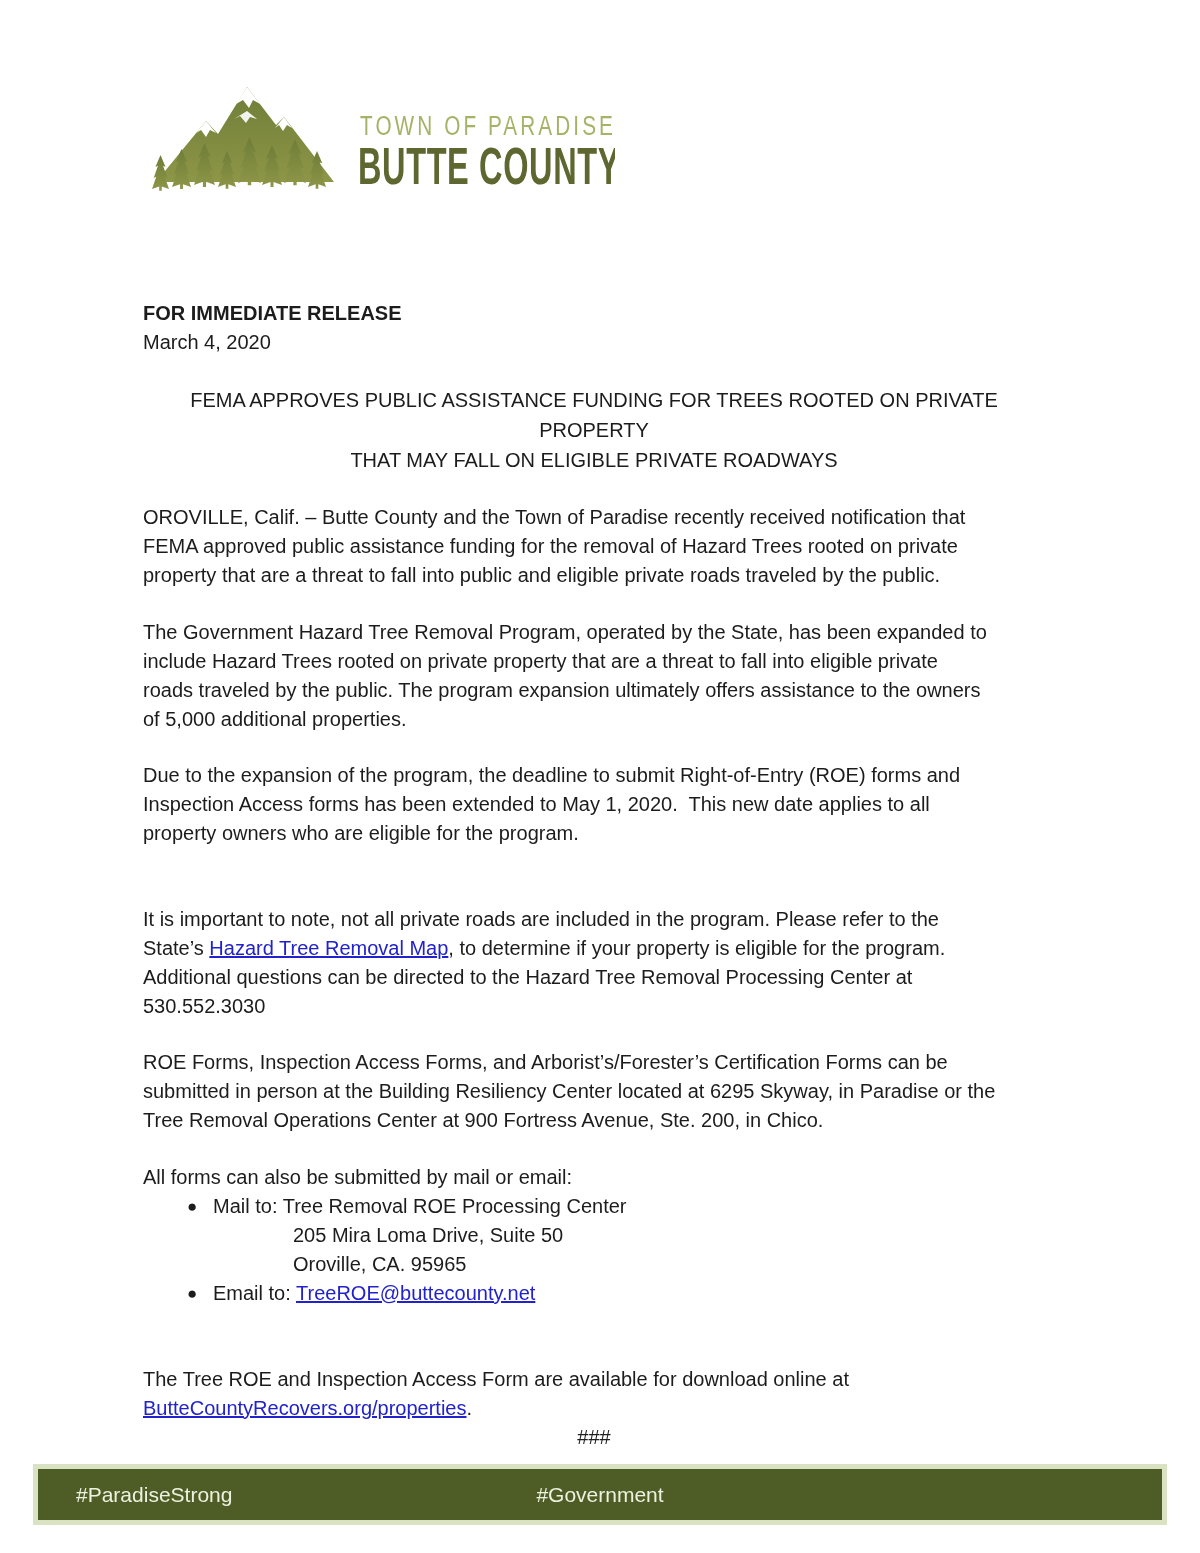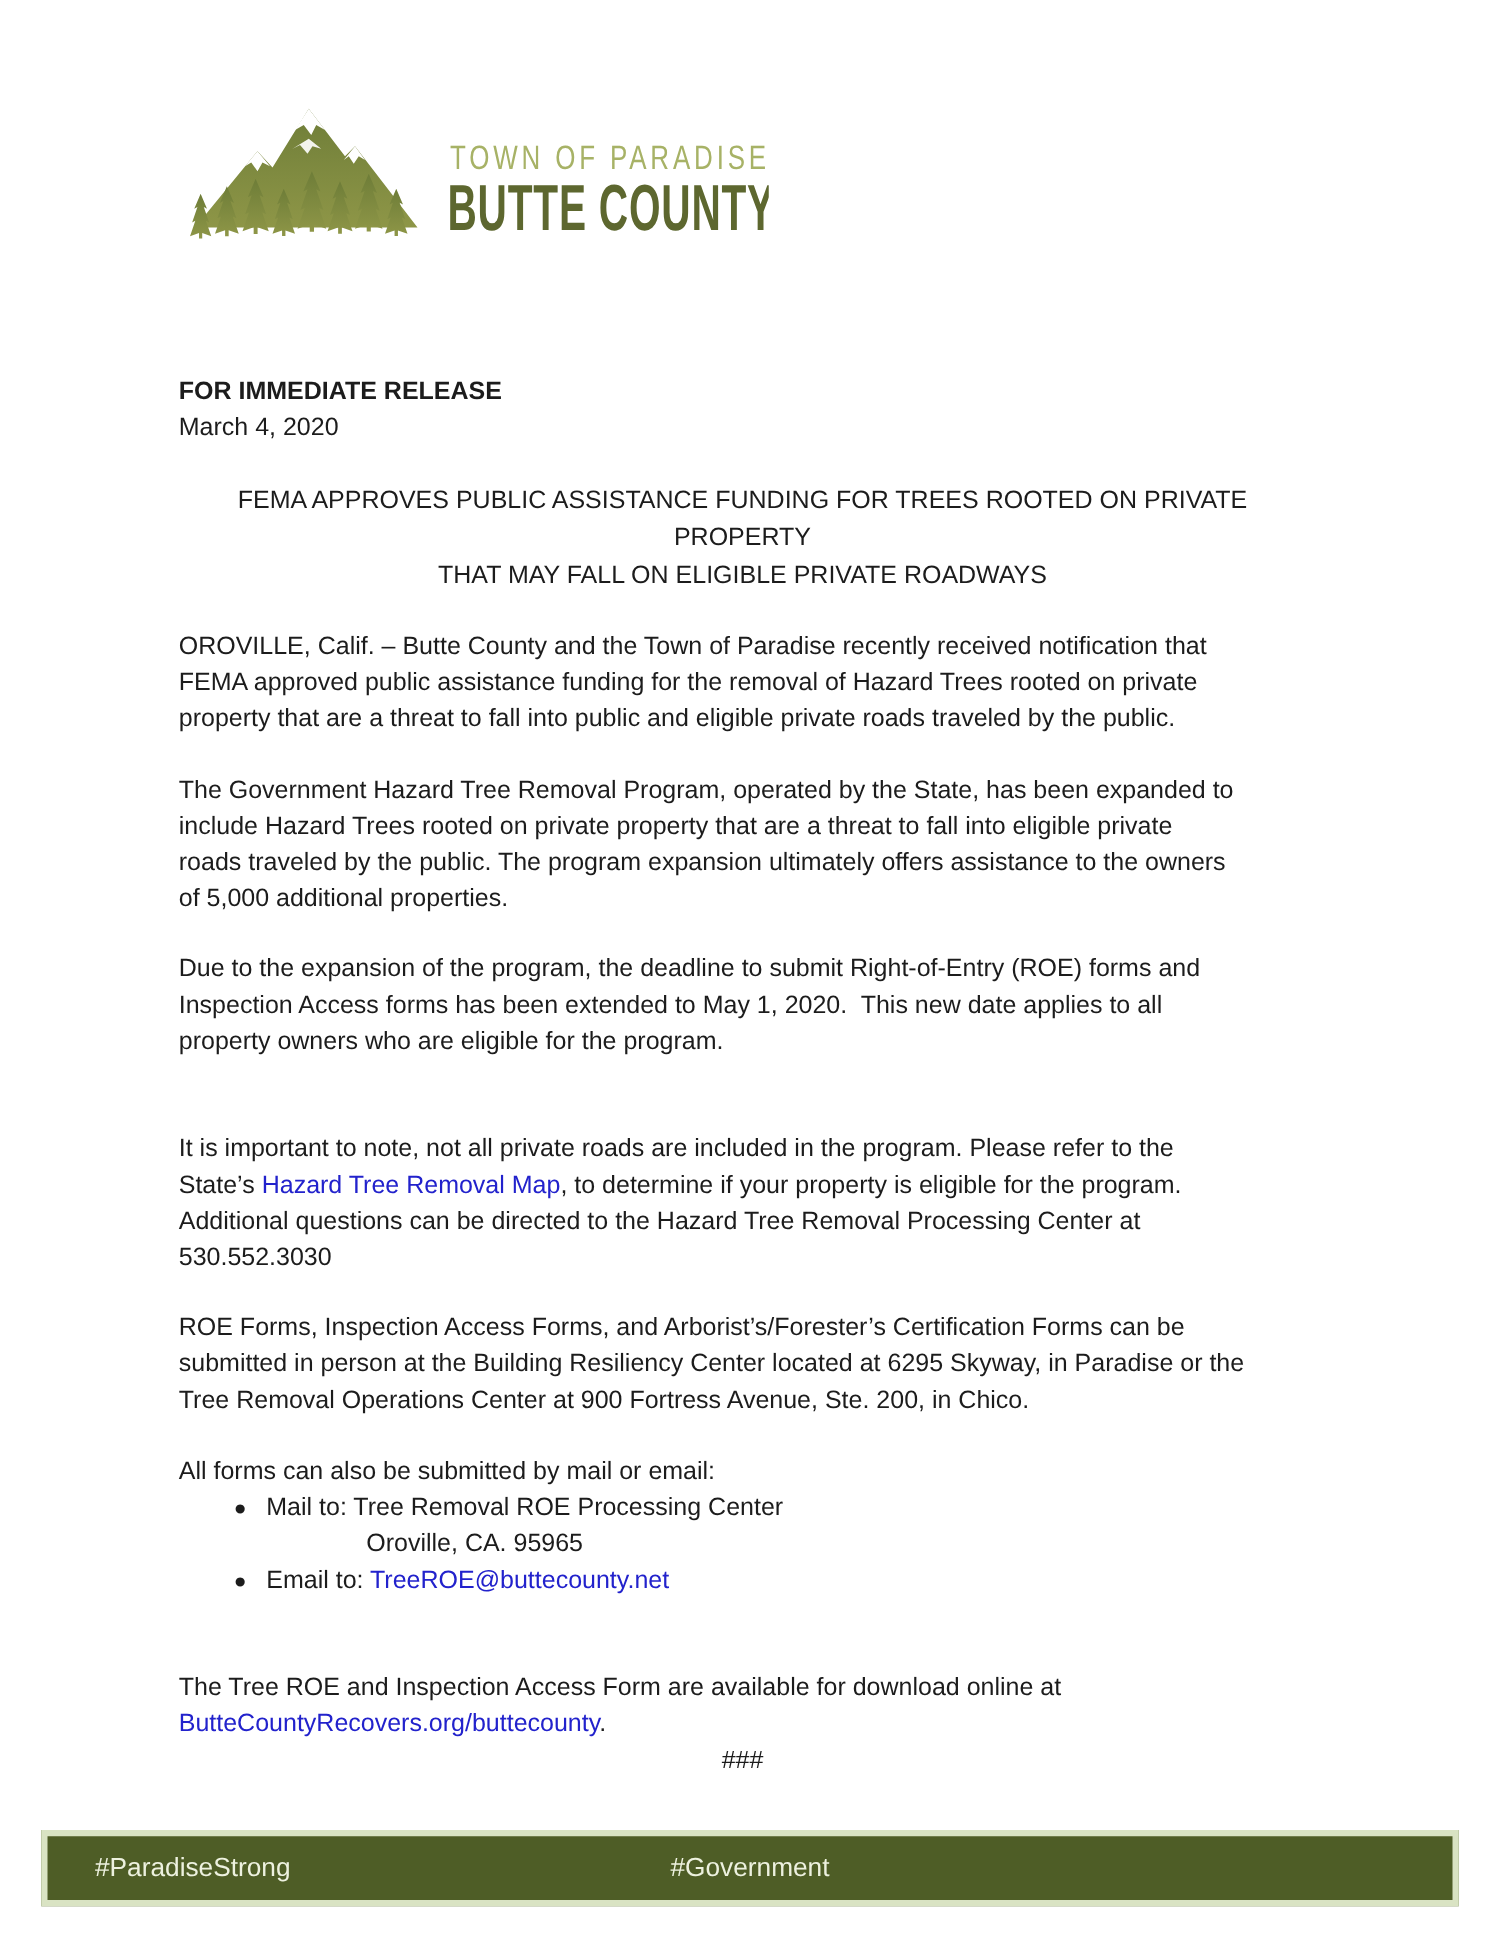--- a/index.html
+++ b/index.html
@@ -43,20 +43,21 @@
     font-size: 20px;
     line-height: 30px;
     font-weight: normal;
     text-align: center;
     white-space: pre-line;
   }
   .para { margin-top: 28px; white-space: pre-line; }
   .para-tight { margin-top: 27px; white-space: pre-line; }
   a.doc-link {
     color: var(--link, #2222cc);
+    text-decoration: underline;
     cursor: pointer;
   }
   ul.forms-list { list-style: none; margin: 0; padding: 0; }
   ul.forms-list li { position: relative; padding-left: 70px; }
   ul.forms-list .bullet {
     position: absolute;
     left: 44px;
     top: 0;
     font-size: 17px;
   }
@@ -149,31 +150,32 @@
     <p class="para-tight">ROE Forms, Inspection Access Forms, and Arborist’s/Forester’s Certification Forms can be
 submitted in person at the Building Resiliency Center located at 6295 Skyway, in Paradise or the
 Tree Removal Operations Center at 900 Fortress Avenue, Ste. 200, in Chico.</p>
 
     <p class="para">All forms can also be submitted by mail or email:</p>
 
     <ul class="forms-list">
       <li>
         <span class="bullet">●</span>
         <div>Mail to: Tree Removal ROE Processing Center</div>
+        <div class="addr-line">205 Mira Loma Drive, Suite 50</div>
         <div class="addr-line">Oroville, CA. 95965</div>
       </li>
       <li>
         <span class="bullet">●</span>
         <span>Email to: </span><a class="doc-link">TreeROE@buttecounty.net</a>
       </li>
     </ul>
 
     <p class="para">
       <span>The Tree ROE and Inspection Access Form are available for download online at
-</span><a class="doc-link">ButteCountyRecovers.org/buttecounty</a><span>.</span>
+</span><a class="doc-link">ButteCountyRecovers.org/properties</a><span>.</span>
     </p>
 
     <div class="end-mark">###</div>
   </main>
 
   <footer class="footer-bar">
     <span class="footer-left">#ParadiseStrong</span>
     <span class="footer-right">#Government</span>
   </footer>
 

